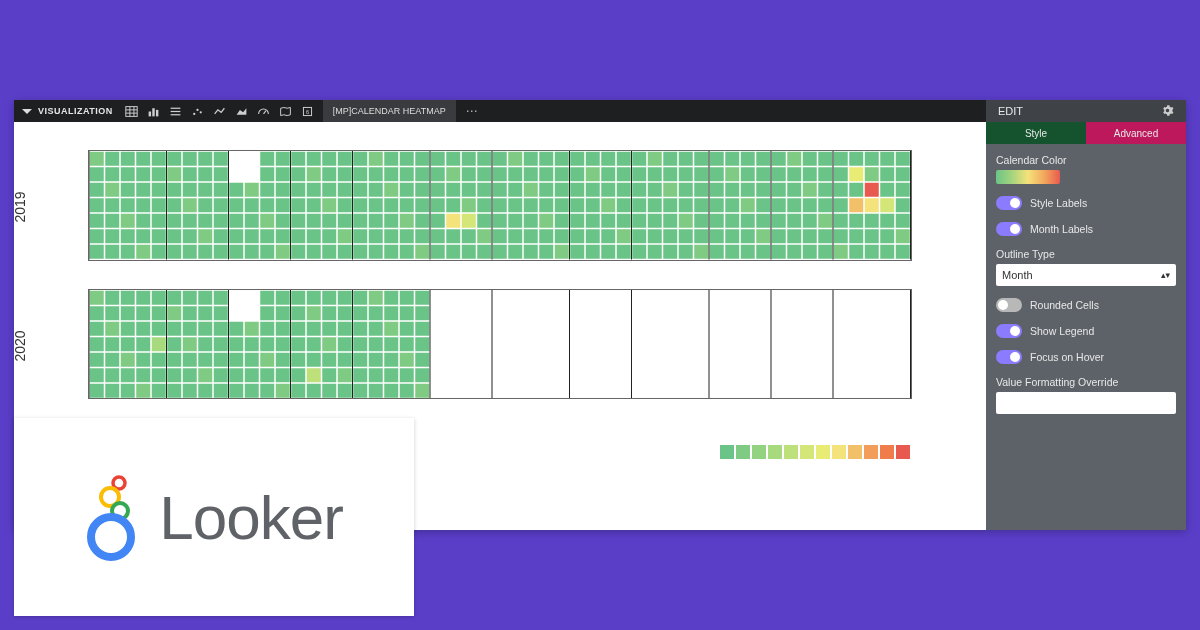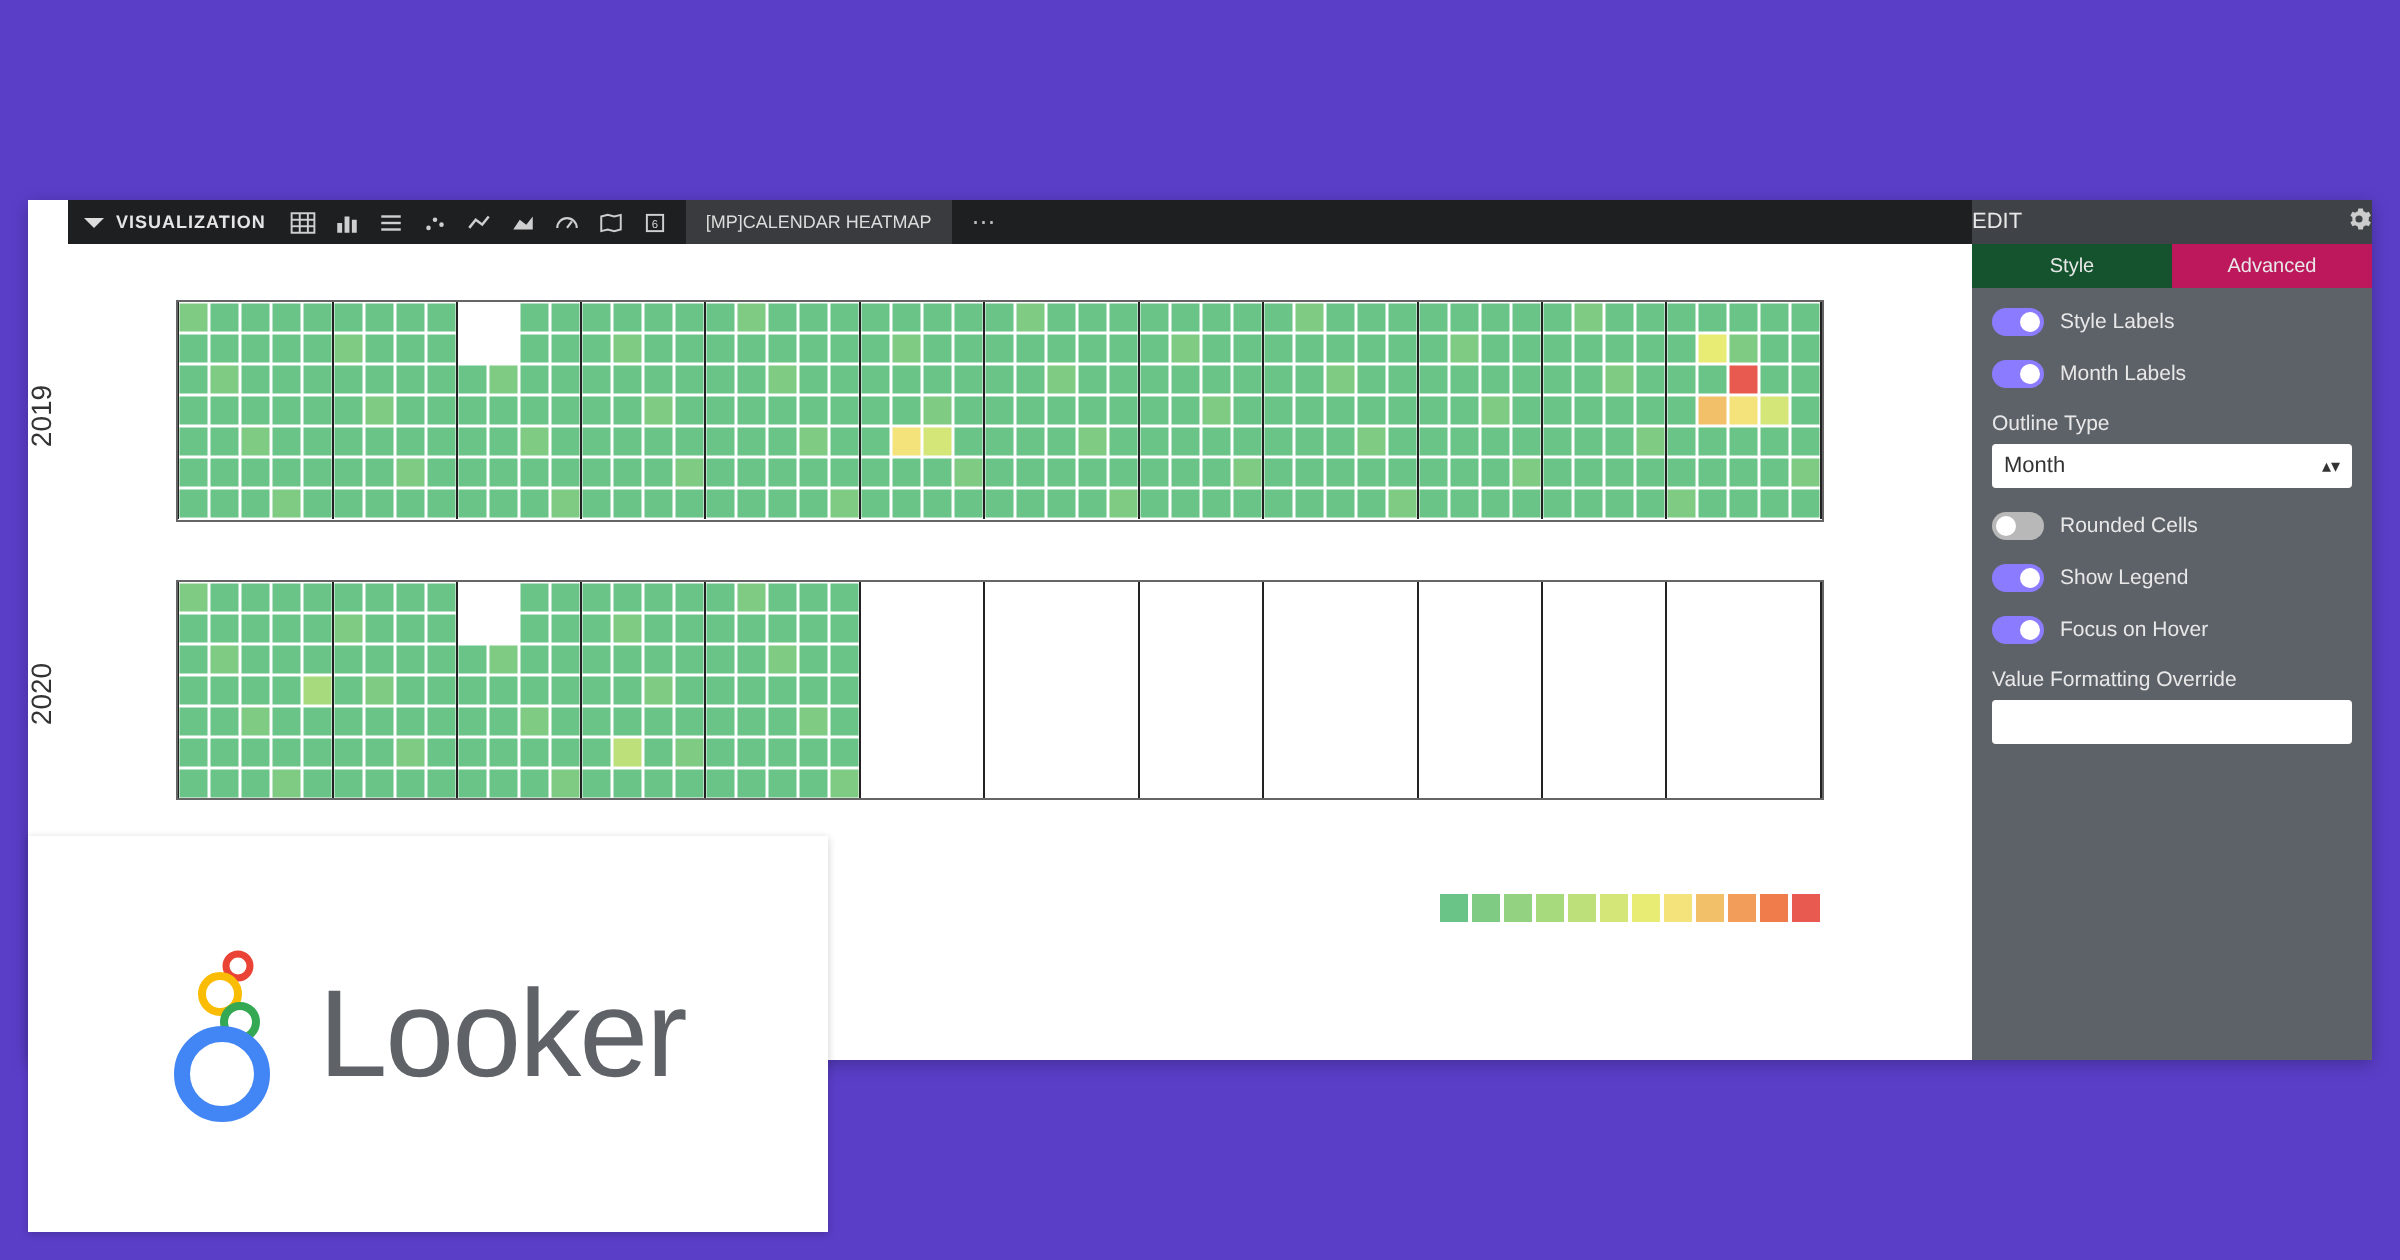--- a/index.html
+++ b/index.html
@@ -1,41 +1,41 @@
 <!DOCTYPE html>
 <html><head>
 <meta charset="utf-8">
 <style>
   * { box-sizing: border-box; margin: 0; padding: 0; }
   html, body { width: 1200px; height: 630px; font-family: "Helvetica Neue", Arial, sans-serif; overflow: hidden; }
   .frame { width: 1200px; height: 630px; background: #5a3ec8; position: relative; }
   .app { position: absolute; left: 14px; top: 100px; width: 1172px; height: 430px; background: #fff; box-shadow: 0 2px 8px rgba(0,0,0,.25); display: flex; }
   .main { flex: 1 1 auto; display: flex; flex-direction: column; background: #fff; }
-  .toolbar { height: 22px; background: #1e1f21; color: #e5e5e5; display: flex; align-items: center; font-size: 10px; overflow: hidden; margin-left: 20px; }
+  .toolbar { height: 22px; background: #1e1f21; color: #e5e5e5; display: flex; align-items: center; font-size: 10px; overflow: hidden; }
   .tbl { display: flex; align-items: center; height: 100%; padding: 0 8px; gap: 6px; }
   .tri { width: 0; height: 0; border-left: 5px solid transparent; border-right: 5px solid transparent; border-top: 5px solid #ddd; }
   .tbtitle { font-weight: 700; letter-spacing: .5px; font-size: 9px; }
   .icons { display: flex; align-items: center; height: 100%; gap: 0; }
   .ticon { width: 22px; height: 22px; display: flex; align-items: center; justify-content: center; color: #cfcfcf; font-size: 11px; }
   .ticon svg { width: 13px; height: 13px; }
   .tab { height: 22px; padding: 0 10px; background: #3a3b3e; display: flex; align-items: center; font-size: 9px; color: #ddd; margin-left: 4px; }
   .tdots { padding: 0 10px; font-size: 12px; letter-spacing: 2px; color: #bbb; }
   .vizwrap { flex: 1; position: relative; overflow: hidden; }
   .viz { position: absolute; left: 30px; top: 16px; }
   .monthlabels { display: flex; margin-left: 44px; gap: 0; font-size: 13px; color: #333; }
   .monthlabels span { display: inline-block; text-align: left; }
   .yearblock { position: relative; margin-top: 12px; }
   .ylabel { position: absolute; left: -8px; top: 50%; transform: translate(-100%,-50%) rotate(-90deg); transform-origin: center; font-size: 14px; color: #333; }
   .grid { display: inline-block; border: 1px solid #666; background: #fff; }
   .grid svg { display: block; }
   .legend { position: absolute; right: 0; bottom: -28px; display: flex; }
   .legend span { width: 14px; height: 14px; margin-left: 2px; }
   
   .panel { width: 200px; background: #5d6168; color: #e8e8e8; display: flex; flex-direction: column; font-size: 11px; }
-  .phead { height: 22px; background: #3f4247; display: flex; align-items: center; padding: 0 0; justify-content: space-between; }
+  .phead { height: 22px; background: #3f4247; display: flex; align-items: center; padding: 0 12px; justify-content: space-between; }
   .phead .gear svg { width: 13px; height: 13px; fill: #ccc; }
   .ptabs { display: flex; }
   .ptab { flex: 1; height: 22px; display: flex; align-items: center; justify-content: center; font-size: 10px; background: #be185d; cursor: pointer; }
   .ptab.active { background: #14532d; }
   .pbody { padding: 10px 10px; display: flex; flex-direction: column; gap: 12px; }
   .plabel { font-size: 10.5px; color: #e8e8e8; }
   .swatch { width: 64px; height: 14px; border-radius: 2px; background: linear-gradient(90deg,#6bc487,#a5d47e,#f4e27a,#f3a85e,#e85a4f); margin-top: 4px; }
   .toggle-row { display: flex; align-items: center; gap: 8px; }
   .toggle { width: 26px; height: 14px; border-radius: 7px; position: relative; }
   .toggle .knob { width: 10px; height: 10px; border-radius: 50%; background: #fff; position: absolute; top: 2px; }
@@ -930,20 +930,24 @@
       </div>
       <div class="ptabs">
         <div class="ptab active">
             <span>Style</span>
           </div>
         <div class="ptab">
             <span>Advanced</span>
           </div>
       </div>
       <div class="pbody">
+        <div>
+          <div class="plabel">Calendar Color</div>
+          <div class="swatch"></div>
+        </div>
         <div class="toggle-row">
           <span class="toggle on">
               <span class="knob"></span>
             </span>
           <span class="plabel">Style Labels</span>
         </div>
         <div class="toggle-row">
           <span class="toggle on">
               <span class="knob"></span>
             </span>

